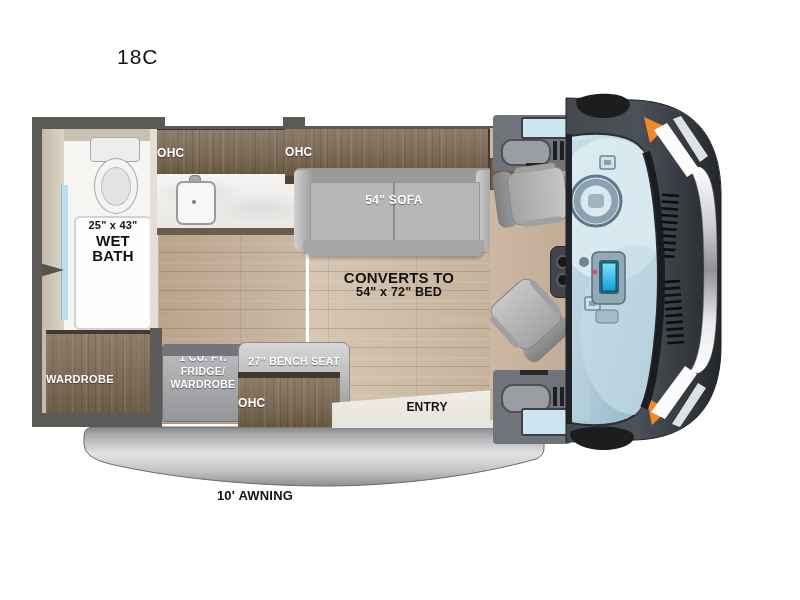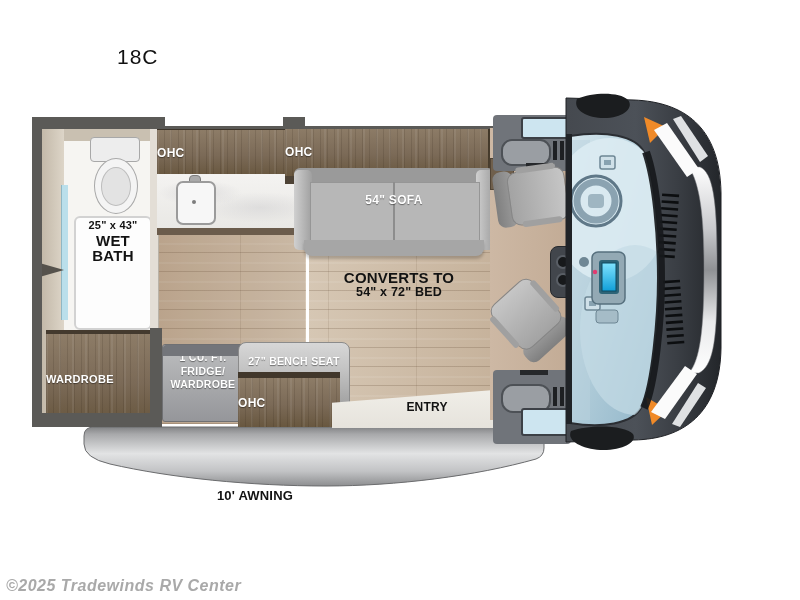--- a/index.html
+++ b/index.html
@@ -250,15 +250,14 @@
       <circle cx="595" cy="272" r="2.2" fill="#e23a70"></circle>
       <rect x="596" y="310" width="22" height="13" rx="3" fill="#a5bcc7" stroke="#6d8694" stroke-width="1"></rect>
       <circle cx="584" cy="262" r="5" fill="#6f8795"></circle>
     </g>
     <path d="M 646,152 C 656,180 661,235 661,278 C 661,318 655,384 644,408" stroke="#17191c" stroke-width="8" fill="none" opacity="0.92"></path>
     <path d="M 569,134 L 569,424" stroke="#202327" stroke-width="6"></path>
     <path d="M 577,99 C 593,92 620,92 628,100 C 634,107 625,117 607,118 C 590,119 572,111 577,99 Z" fill="#1b1d1f"></path>
     <path d="M 571,431 C 590,424 625,425 633,434 C 638,443 620,451 600,450 C 583,449 566,441 571,431 Z" fill="#1b1d1f"></path>
   </svg>
 
-  <div id="watermark" class="abs">©2025 Tradewinds RV Center</div>
 
 </div>
 
 </body></html>

